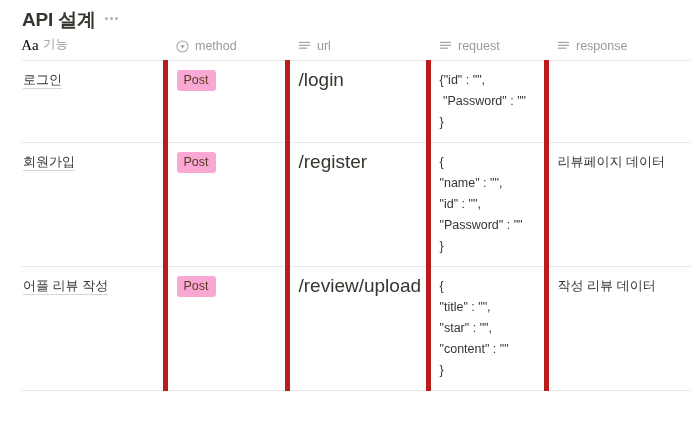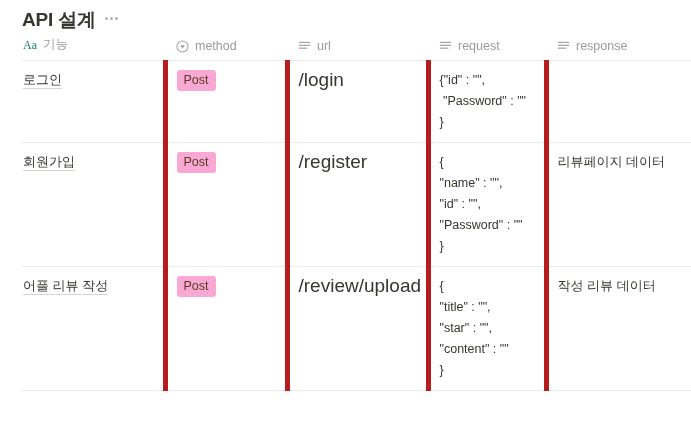--- a/index.html
+++ b/index.html
@@ -89,23 +89,23 @@
   .icon {
     display: inline-flex;
     align-items: center;
     justify-content: center;
     width: 14px;
     height: 14px;
     flex: 0 0 14px;
     color: #a5a39f;
   }
   .icon-aa {
-    font-size: 12px;
+    font-size: 15px;
     line-height: 14px;
-    color: #0f766e;
+    color: #000000;
     font-family: "Liberation Serif", "DejaVu Serif", serif;
   }
 
   tbody td {
     border-bottom: 1px solid #e9e9e7;
     border-right: 5px solid #b91c1c;
     vertical-align: top;
     padding: 9px 9px 9px 9px;
     font-size: 13px;
     line-height: 19px;

